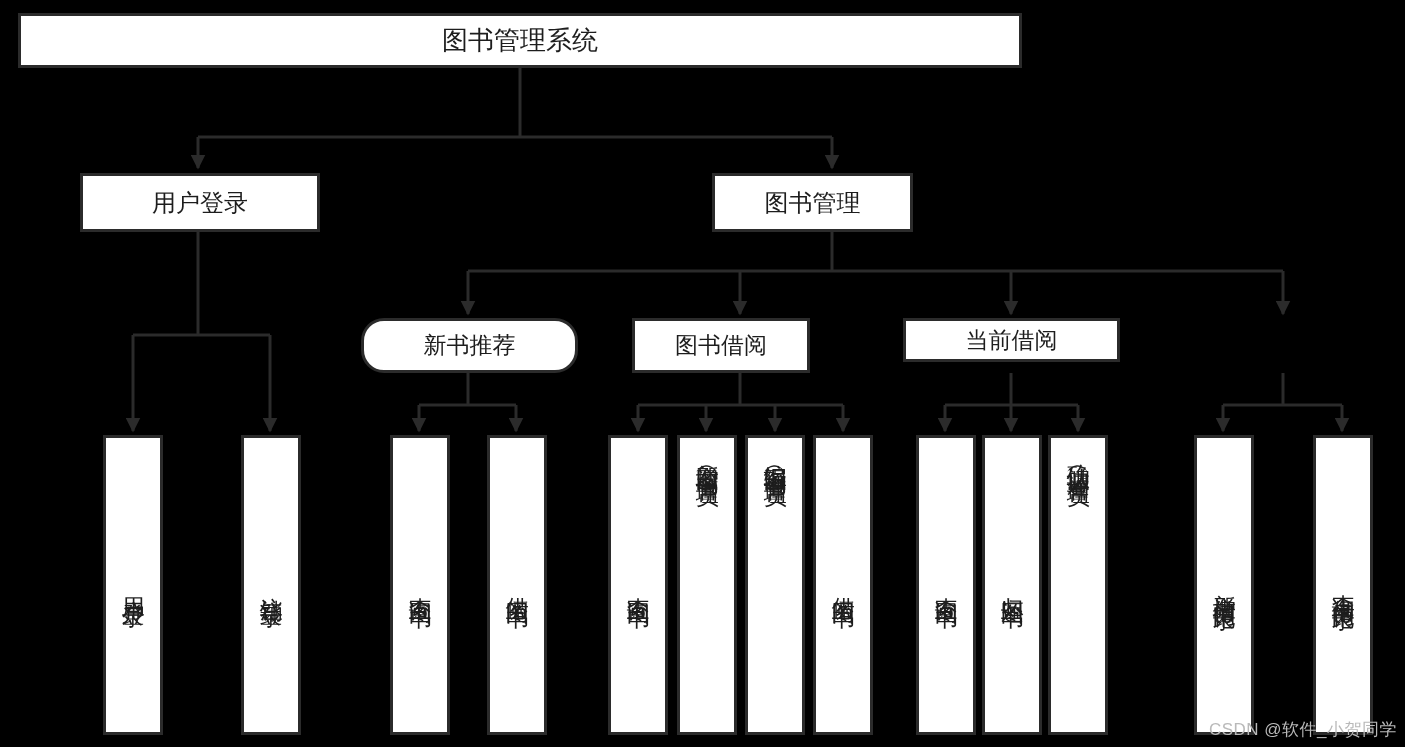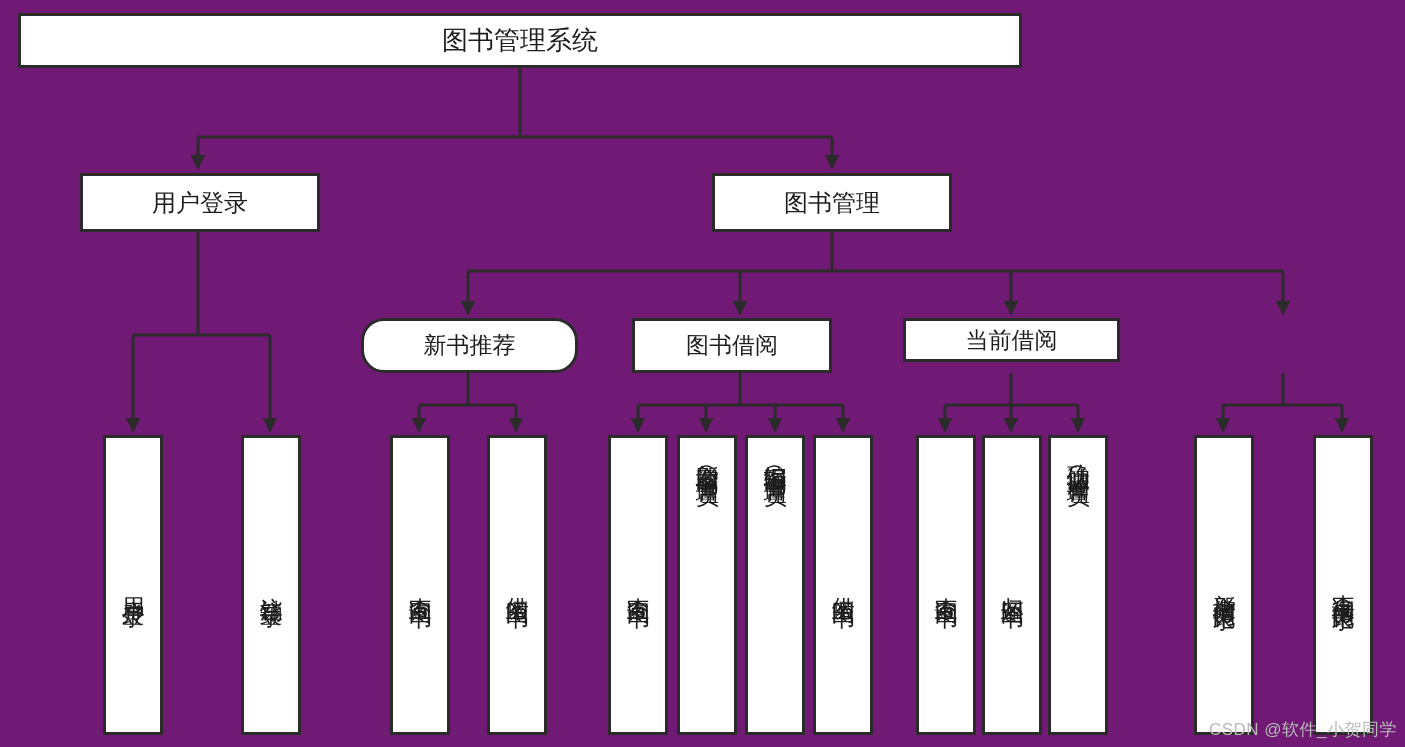--- a/index.html
+++ b/index.html
@@ -8,21 +8,21 @@
     padding: 0;
     background: #ffffff;
   }
   body {
     font-family: "Liberation Sans", "DejaVu Sans", sans-serif;
   }
   #diagram-canvas {
     position: relative;
     width: 1405px;
     height: 747px;
-    background: #701a75;
+    background: #000000;
     overflow: hidden;
   }
   #edge-layer {
     position: absolute;
     left: 0;
     top: 0;
     width: 1405px;
     height: 747px;
     pointer-events: none;
   }
@@ -130,28 +130,28 @@
     </g>
   </svg>
 
   <div class="node root" style="left:18px; top:13px; width:1004px; height:55px;">
     <span>图书管理系统</span>
   </div>
 
   <div class="node level2" style="left:80px; top:173px; width:240px; height:59px;">
     <span>用户登录</span>
   </div>
-  <div class="node level2" style="left:712px; top:173px; width:240px; height:59px;">
+  <div class="node level2" style="left:712px; top:173px; width:201px; height:59px;">
     <span>图书管理</span>
   </div>
 
   <div class="node level3" style="left:361px; top:318px; width:217px; height:55px;border-radius:23px;">
     <span>新书推荐</span>
   </div>
-  <div class="node level3" style="left:632px; top:318px; width:200px; height:55px;">
+  <div class="node level3" style="left:632px; top:318px; width:178px; height:55px;">
     <span>图书借阅</span>
   </div>
   <div class="node level3" style="left:903px; top:318px; width:217px; height:44px;">
     <span>当前借阅</span>
   </div>
 
   <div class="node leaf center-text" style="left:103px; top:435px; width:60px; height:300px;">
     <span class="vtext">用户登录</span>
   </div>
   <div class="node leaf center-text" style="left:241px; top:435px; width:60px; height:300px;">

